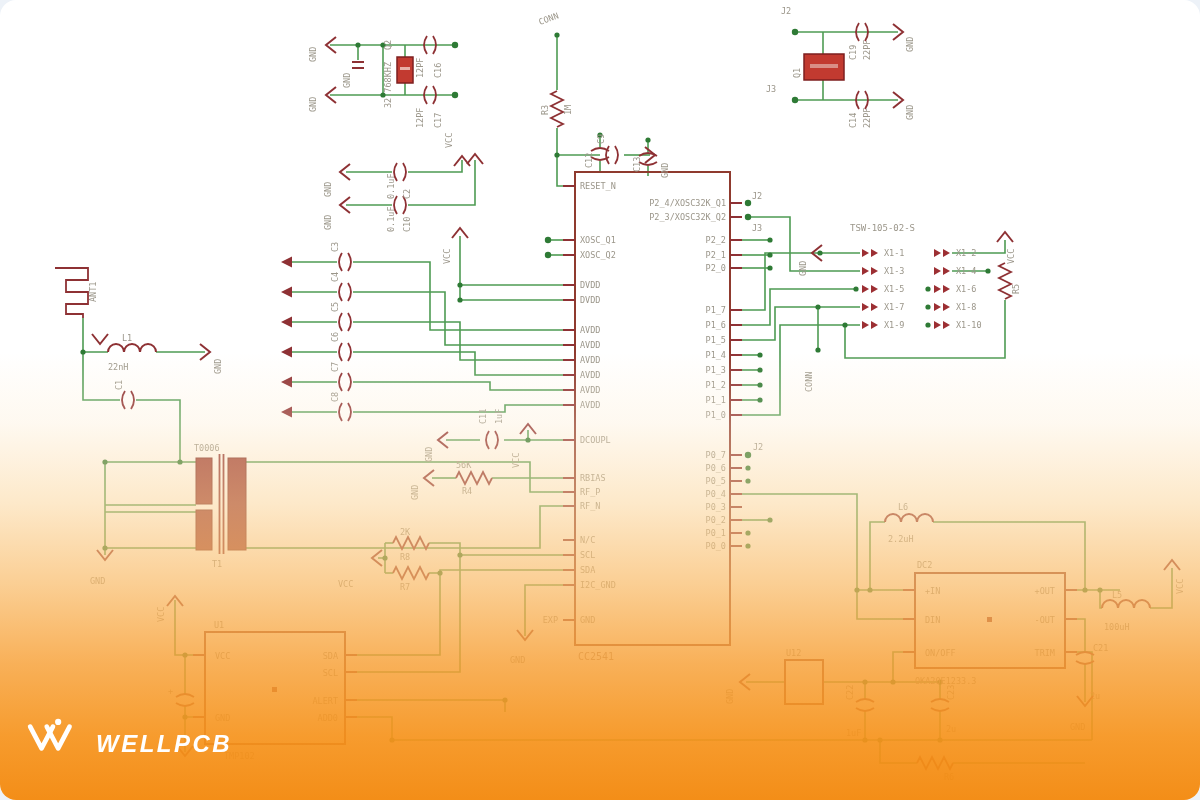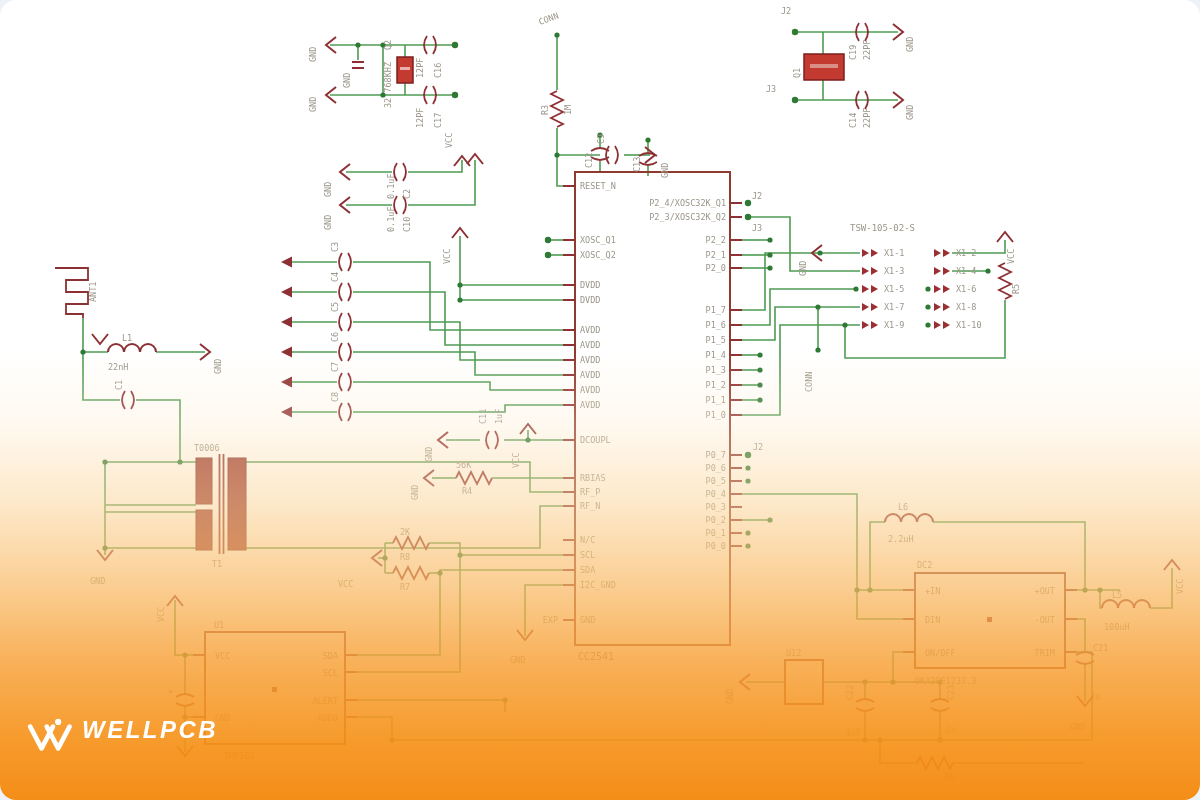--- a/index.html
+++ b/index.html
@@ -14,21 +14,21 @@
   .overlay{position:absolute;inset:0;pointer-events:none;border-radius:16px;
     background:linear-gradient(180deg,
       rgba(255,243,220,0) 0%,
       rgba(255,243,220,0) 44%,
       rgba(253,235,205,0.30) 53%,
       rgba(251,212,152,0.52) 63%,
       rgba(249,186,102,0.70) 73%,
       rgba(247,161,56,0.84) 83%,
       rgba(246,148,30,0.93) 92%,
       rgba(243,138,16,0.97) 100%);}
-  .logo{position:absolute;left:26px;top:716px;display:flex;align-items:flex-start;gap:0;}
+  .logo{position:absolute;left:26px;top:716px;display:flex;align-items:flex-end;gap:14px;}
   .logo-text{color:#ffffff;font-family:"Liberation Sans","DejaVu Sans",sans-serif;
     font-weight:bold;font-style:italic;font-size:24px;letter-spacing:2.5px;}
 </style>
 </head>
 <body>
 
 <div class="stage">
 <div class="card">
 <svg width="1200" height="800" viewBox="0 0 1200 800">
 <defs>

